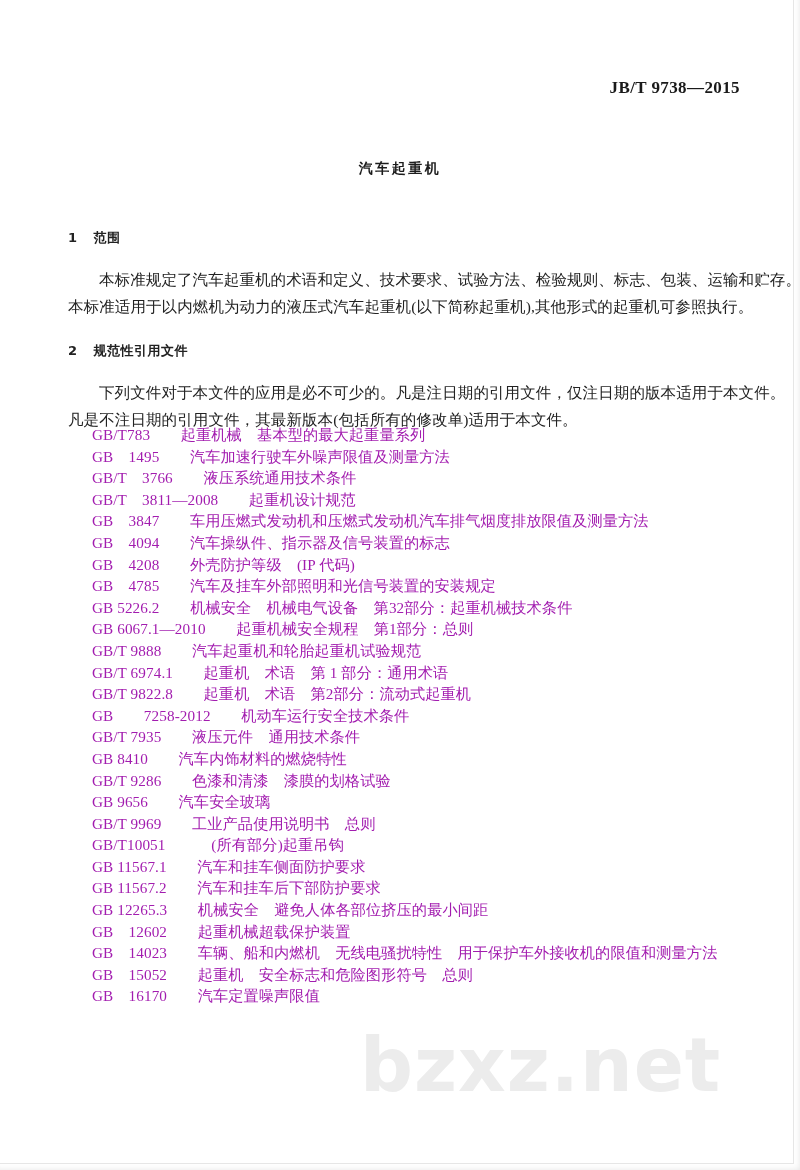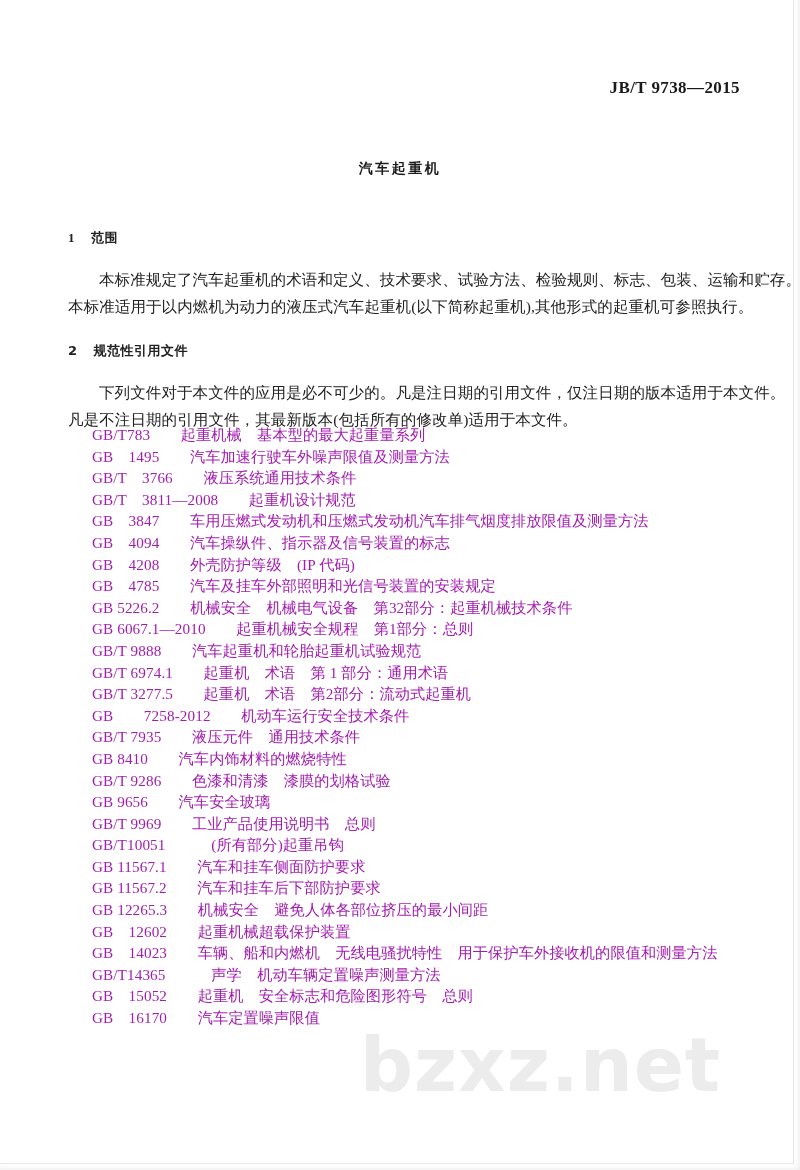--- a/index.html
+++ b/index.html
@@ -86,21 +86,21 @@
     left: 68px;
     font-family: "DejaVu Sans", "Liberation Sans", sans-serif;
     font-weight: bold;
     font-size: 13px;
     color: #222222;
     letter-spacing: 0.5px;
     white-space: nowrap;
   }
   .section-heading .sec-num { margin-right: 16px; }
 
-  #sec1-heading { top: 229px; font-family: Liberation Serif, serif; }
+  #sec1-heading { top: 229px; }
   #sec2-heading { top: 342px; }
 
   .para {
     position: absolute;
     left: 68px;
     width: 672px;
     font-size: 15.5px;
     line-height: 27px;
     color: #222222;
     letter-spacing: 0.1px;
@@ -164,32 +164,31 @@
         <div class="ref-item"><span class="ref-code">GB/T　3766</span>　　<span class="ref-title">液压系统通用技术条件</span></div>
         <div class="ref-item"><span class="ref-code">GB/T　3811—2008</span>　　<span class="ref-title">起重机设计规范</span></div>
         <div class="ref-item"><span class="ref-code">GB　3847</span>　　<span class="ref-title">车用压燃式发动机和压燃式发动机汽车排气烟度排放限值及测量方法</span></div>
         <div class="ref-item"><span class="ref-code">GB　4094</span>　　<span class="ref-title">汽车操纵件、指示器及信号装置的标志</span></div>
         <div class="ref-item"><span class="ref-code">GB　4208</span>　　<span class="ref-title">外壳防护等级　(IP 代码)</span></div>
         <div class="ref-item"><span class="ref-code">GB　4785</span>　　<span class="ref-title">汽车及挂车外部照明和光信号装置的安装规定</span></div>
         <div class="ref-item"><span class="ref-code">GB 5226.2</span>　　<span class="ref-title">机械安全　机械电气设备　第32部分：起重机械技术条件</span></div>
         <div class="ref-item"><span class="ref-code">GB 6067.1—2010</span>　　<span class="ref-title">起重机械安全规程　第1部分：总则</span></div>
         <div class="ref-item"><span class="ref-code">GB/T 9888</span>　　<span class="ref-title">汽车起重机和轮胎起重机试验规范</span></div>
         <div class="ref-item"><span class="ref-code">GB/T 6974.1</span>　　<span class="ref-title">起重机　术语　第 1 部分：通用术语</span></div>
-        <div class="ref-item"><span class="ref-code">GB/T 3277.5</span>　　<span class="ref-title">起重机　术语　第2部分：流动式起重机</span></div>
+        <div class="ref-item"><span class="ref-code">GB/T 9822.8</span>　　<span class="ref-title">起重机　术语　第2部分：流动式起重机</span></div>
         <div class="ref-item"><span class="ref-code">GB　　7258-2012</span>　　<span class="ref-title">机动车运行安全技术条件</span></div>
         <div class="ref-item"><span class="ref-code">GB/T 7935</span>　　<span class="ref-title">液压元件　通用技术条件</span></div>
         <div class="ref-item"><span class="ref-code">GB 8410</span>　　<span class="ref-title">汽车内饰材料的燃烧特性</span></div>
         <div class="ref-item"><span class="ref-code">GB/T 9286</span>　　<span class="ref-title">色漆和清漆　漆膜的划格试验</span></div>
         <div class="ref-item"><span class="ref-code">GB 9656</span>　　<span class="ref-title">汽车安全玻璃</span></div>
         <div class="ref-item"><span class="ref-code">GB/T 9969</span>　　<span class="ref-title">工业产品使用说明书　总则</span></div>
         <div class="ref-item"><span class="ref-code">GB/T10051</span>　　<span class="ref-title">　(所有部分)起重吊钩</span></div>
         <div class="ref-item"><span class="ref-code">GB 11567.1</span>　　<span class="ref-title">汽车和挂车侧面防护要求</span></div>
         <div class="ref-item"><span class="ref-code">GB 11567.2</span>　　<span class="ref-title">汽车和挂车后下部防护要求</span></div>
         <div class="ref-item"><span class="ref-code">GB 12265.3</span>　　<span class="ref-title">机械安全　避免人体各部位挤压的最小间距</span></div>
         <div class="ref-item"><span class="ref-code">GB　12602</span>　　<span class="ref-title">起重机械超载保护装置</span></div>
         <div class="ref-item"><span class="ref-code">GB　14023</span>　　<span class="ref-title">车辆、船和内燃机　无线电骚扰特性　用于保护车外接收机的限值和测量方法</span></div>
-        <div class="ref-item"><span class="ref-code">GB/T14365</span>　　<span class="ref-title">　声学　机动车辆定置噪声测量方法</span></div>
         <div class="ref-item"><span class="ref-code">GB　15052</span>　　<span class="ref-title">起重机　安全标志和危险图形符号　总则</span></div>
         <div class="ref-item"><span class="ref-code">GB　16170</span>　　<span class="ref-title">汽车定置噪声限值</span></div>
       </div>
 
   </div>
 </div>
 
 </body></html>

